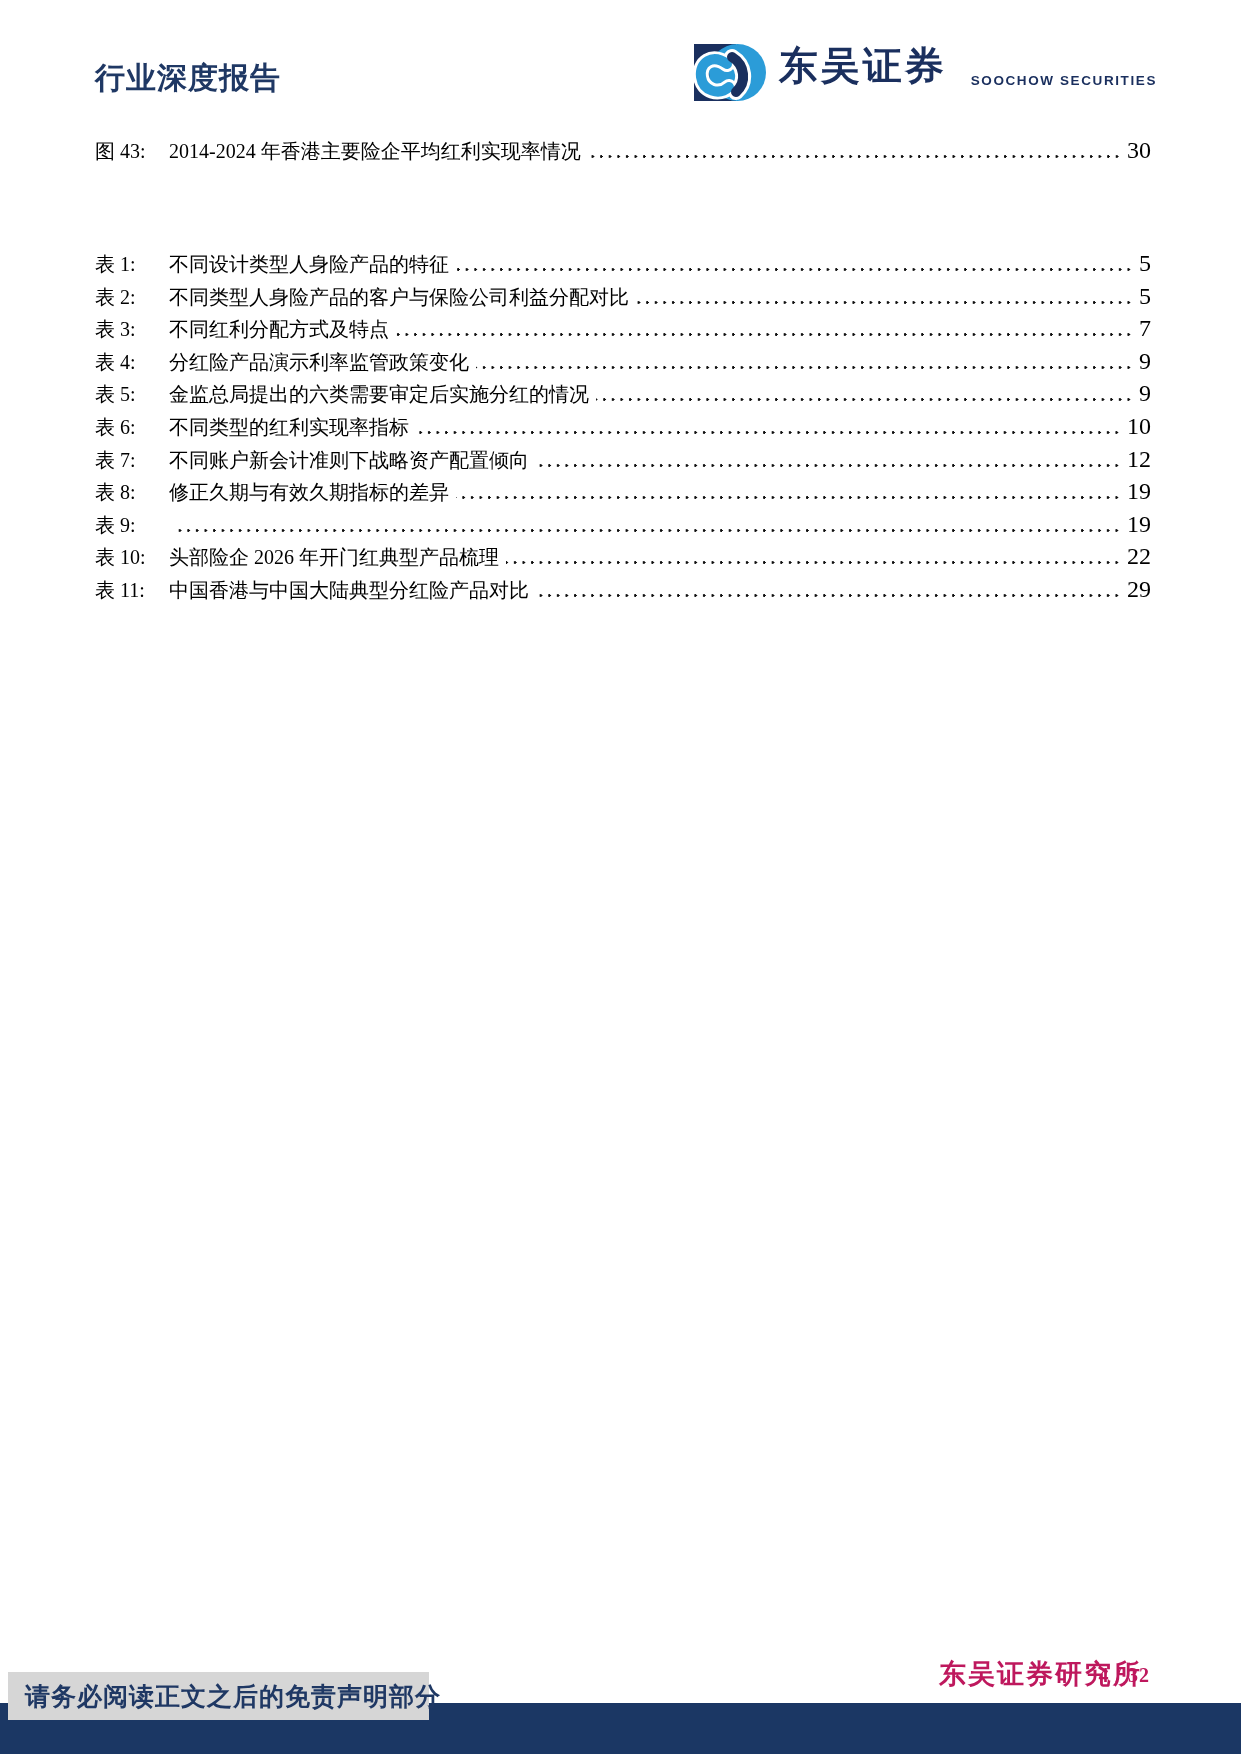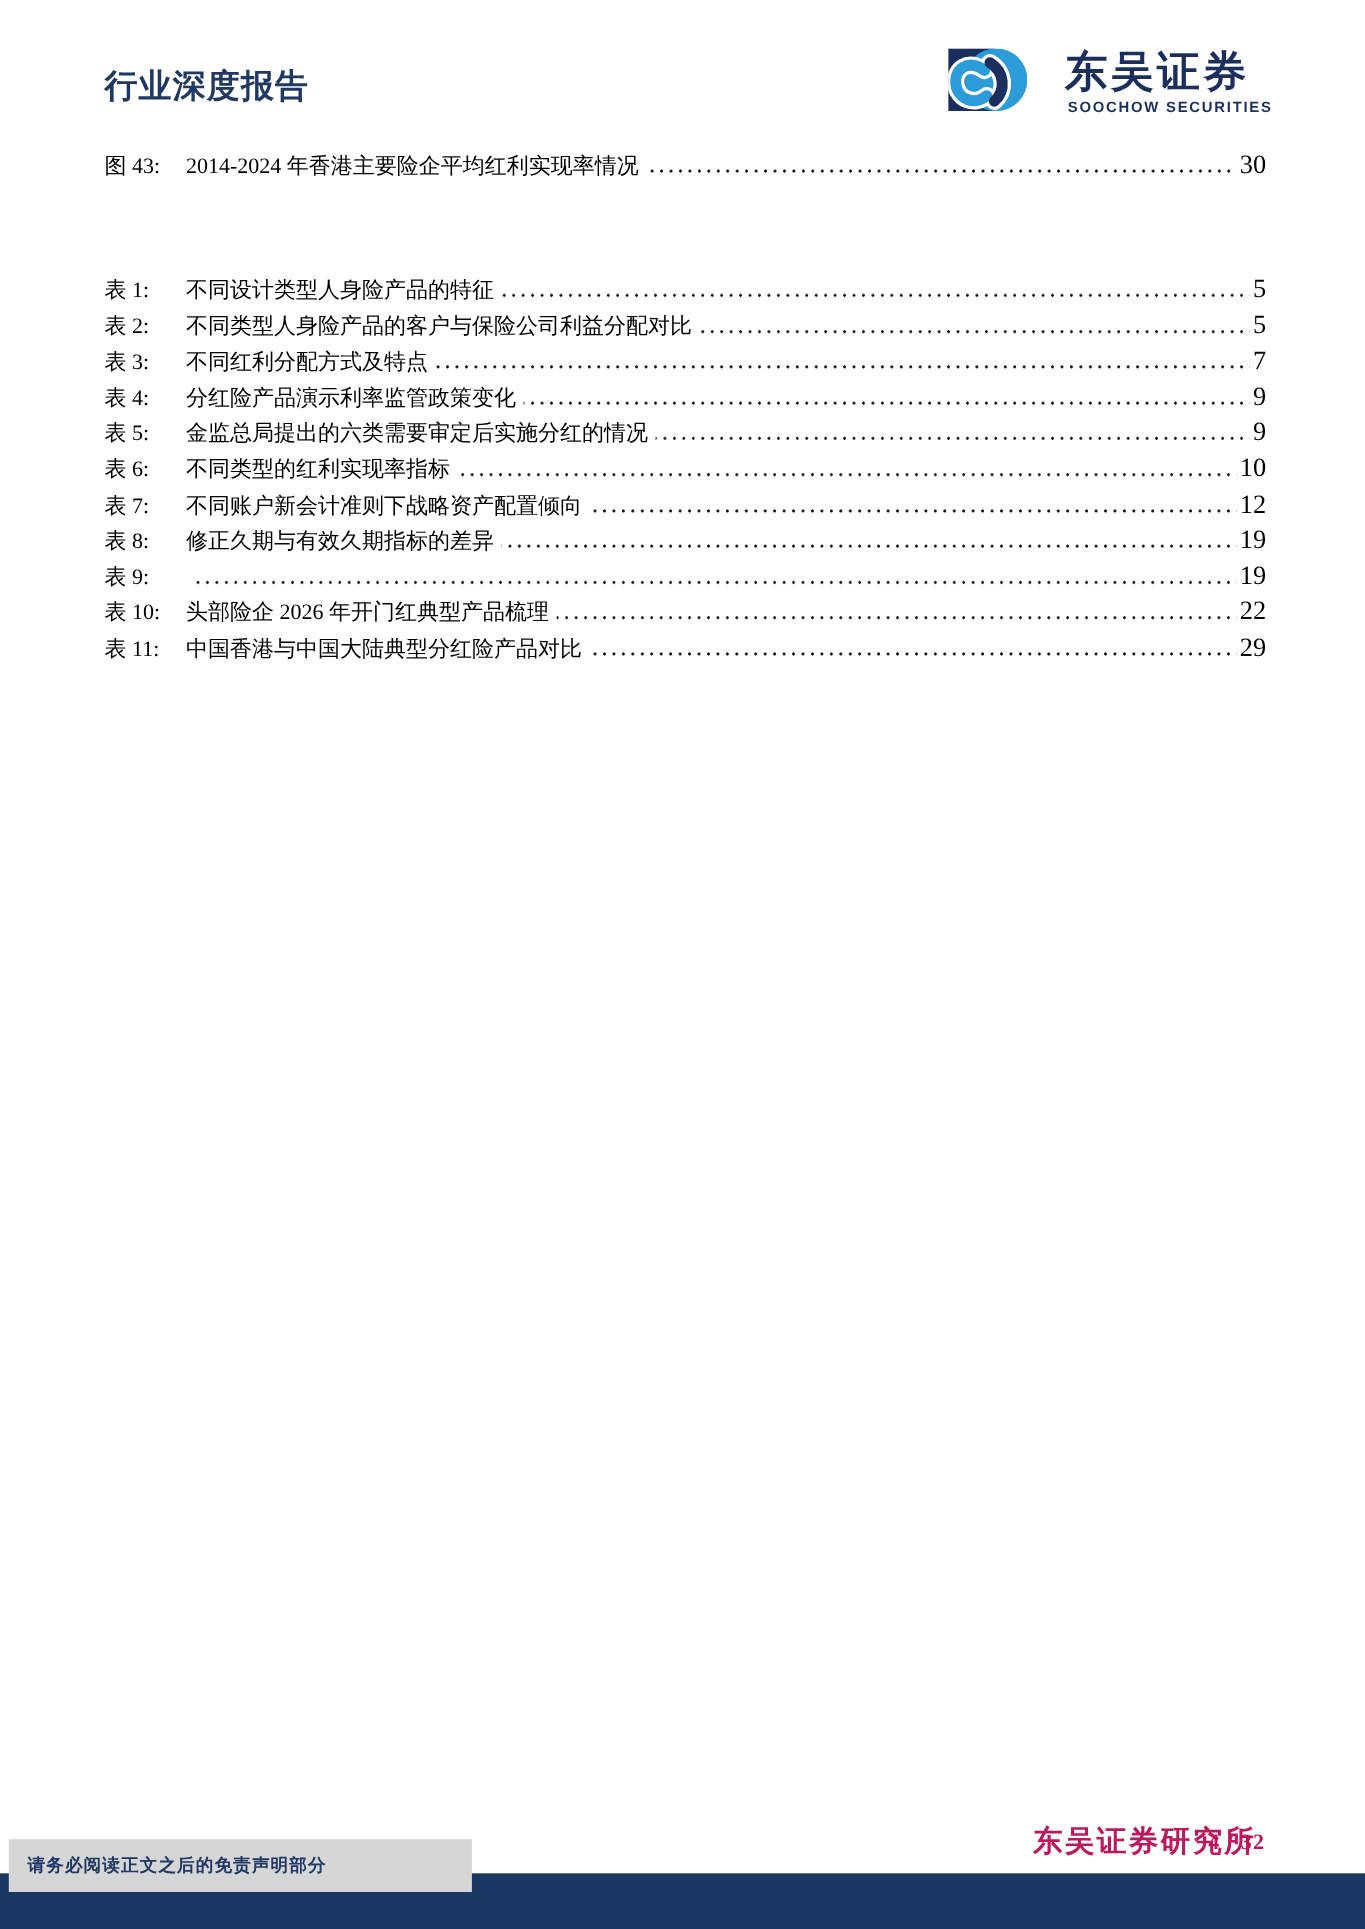--- a/index.html
+++ b/index.html
@@ -16,21 +16,21 @@
   .report-type{
     position:absolute;left:95px;top:58px;
     font-size:30px;font-weight:700;color:#1F3864;
     letter-spacing:1px;
   }
   .logo{
     position:absolute;right:84px;top:44px;
     display:flex;align-items:flex-start;gap:13px;
   }
   .logo-emblem{display:block;}
-  .logo-text{display:flex;flex-direction:column;align-items:center;}
+  .logo-text{display:flex;flex-direction:row;align-items:flex-end;}
   .logo-cn{
     font-size:39px;line-height:44px;color:#1A2F5E;
     letter-spacing:3px;font-weight:600;white-space:nowrap;
   }
   .logo-en{
     font-family:"Liberation Sans","DejaVu Sans",sans-serif;
     font-size:13.5px;font-weight:700;color:#1A2F5E;
     letter-spacing:1.6px;margin-top:2px;white-space:nowrap;margin-left:24px;
   }
   .toc-figures{position:absolute;left:95px;right:90px;top:134px;}
@@ -73,21 +73,21 @@
   .disclaimer-box{
     position:absolute;left:8px;top:1672px;
     width:421px;height:48px;
     background:#D6D6D6;
     box-sizing:border-box;
     display:flex;align-items:center;
     padding-left:17px;
     z-index:2;
   }
   .disclaimer-text{
-    font-size:16px;font-weight:700;color:#1F3864;
+    font-size:25px;font-weight:700;color:#1F3864;
     letter-spacing:1px;white-space:nowrap;
   }
 </style>
 </head>
 <body>
 
 <div class="page">
 
   <div class="report-type">行业深度报告</div>
 

